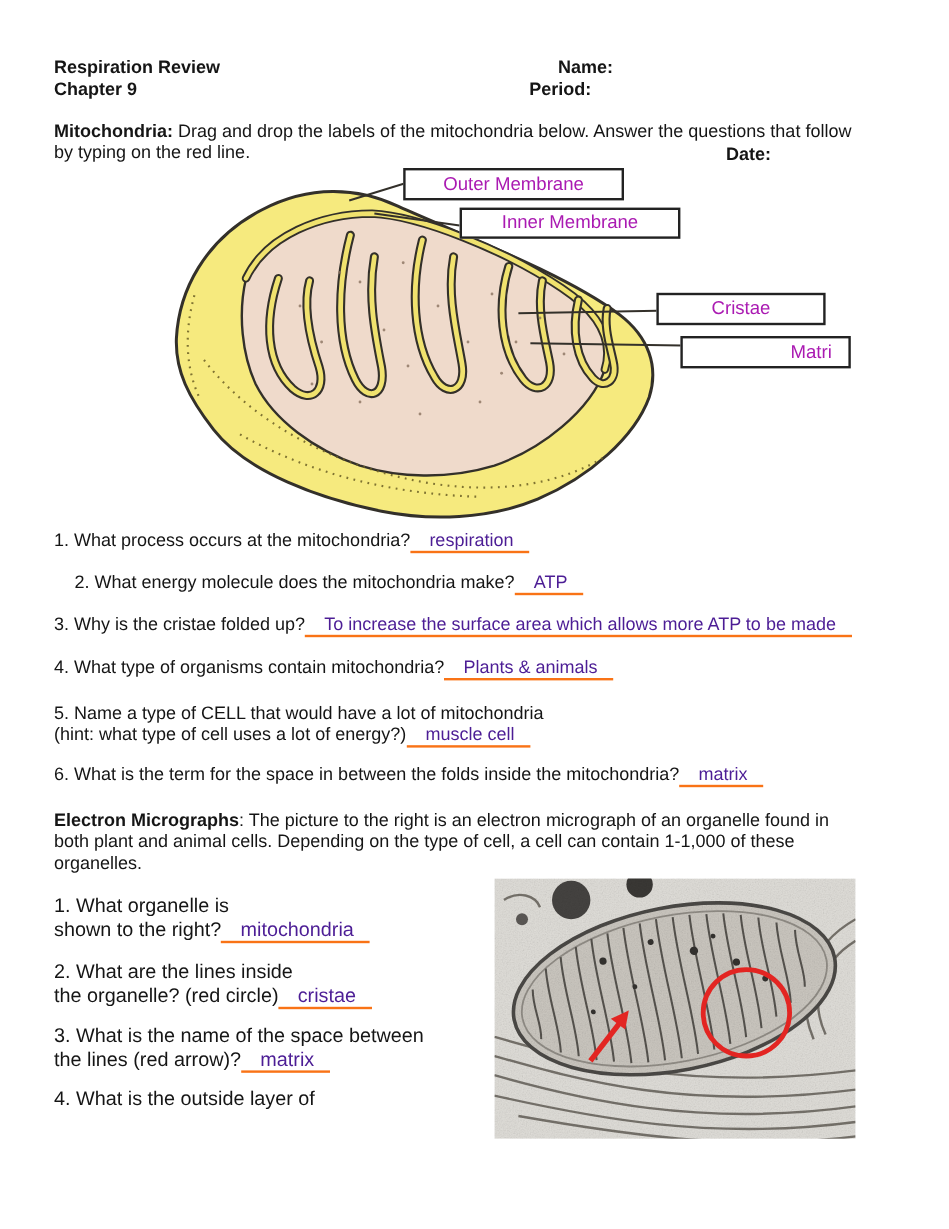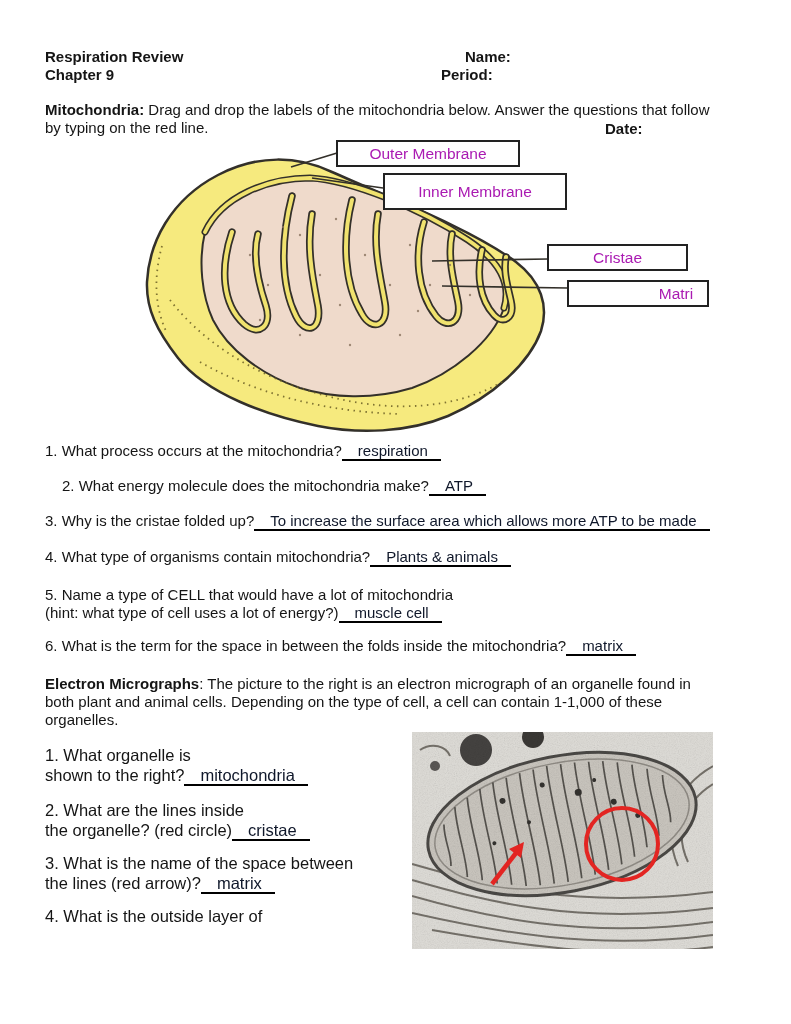--- a/index.html
+++ b/index.html
@@ -1,21 +1,21 @@
 <!DOCTYPE html>
 <html><head>
 <meta charset="utf-8">
 <style>
   html,body{margin:0;padding:0;background:#fff;}
   .page{position:relative;width:791px;height:1024px;background:#ffffff;
         font-family:"Liberation Sans",sans-serif;color:#151515;overflow:hidden;}
   .line{position:absolute;white-space:nowrap;font-size:15px;line-height:18px;}
   .bline{position:absolute;white-space:nowrap;font-size:16.5px;line-height:20px;}
   .b{font-weight:bold;}
-  .ans{color:#0f172a;border-bottom:2px solid #000000;padding:0 13px 0 16px;margin-top:12px;}
+  .ans{color:#4c1d95;border-bottom:2px solid #f97316;padding:0 13px 0 16px;margin-top:12px;}
   .lbl{position:absolute;border:2px solid #222;background:#fff;color:#aa1ab2;
        font-size:15.5px;display:flex;align-items:center;justify-content:center;
        overflow:hidden;box-sizing:border-box;}
   .lbl.matri span{margin-left:76px;}
   svg{display:block;}
   .diagram-svg{position:absolute;left:0;top:135px;pointer-events:none;}
   .micro{position:absolute;left:412px;top:732px;width:301px;height:217px;}
 </style>
 </head>
 <body>
@@ -94,21 +94,21 @@
       <line x1="337" y1="18" x2="291" y2="32"></line>
       <line x1="383" y1="53" x2="312" y2="43"></line>
       <line x1="548" y1="124" x2="432" y2="126"></line>
       <line x1="568" y1="153" x2="442" y2="151"></line>
     </g>
   </svg>
 
   <div class="lbl" style="left:336px;top:140px;width:184px;height:27px;">
     <span>Outer Membrane</span>
   </div>
-  <div class="lbl" style="left:383px;top:173px;width:184px;height:37px;">
+  <div class="lbl" style="left:383px;top:173px;width:184px;height:26px;">
     <span>Inner Membrane</span>
   </div>
   <div class="lbl" style="left:547px;top:244px;width:141px;height:27px;">
     <span>Cristae</span>
   </div>
   <div class="lbl matri" style="left:567px;top:280px;width:142px;height:27px;">
     <span>Matri</span>
   </div>
 
   <div class="line" style="left:45px;top:442px;"><span>1. What process occurs at the mitochondria?</span><span class="ans">respiration</span></div>

